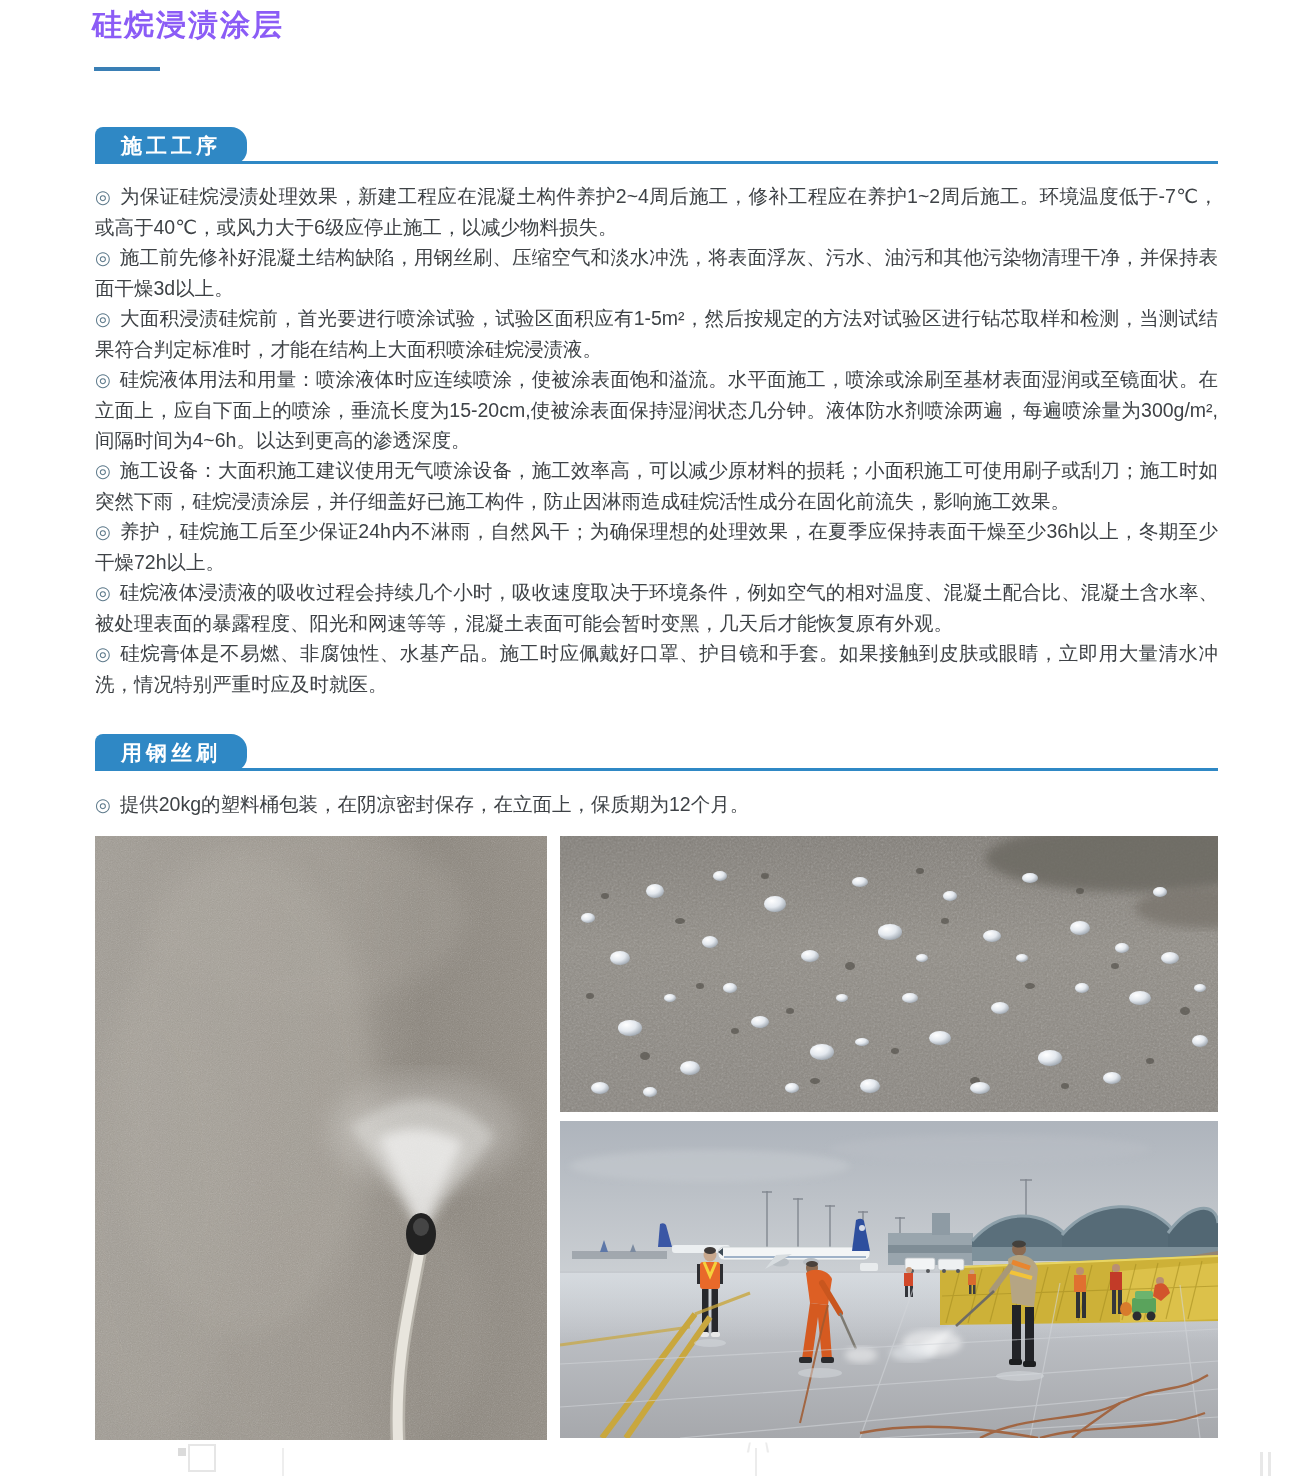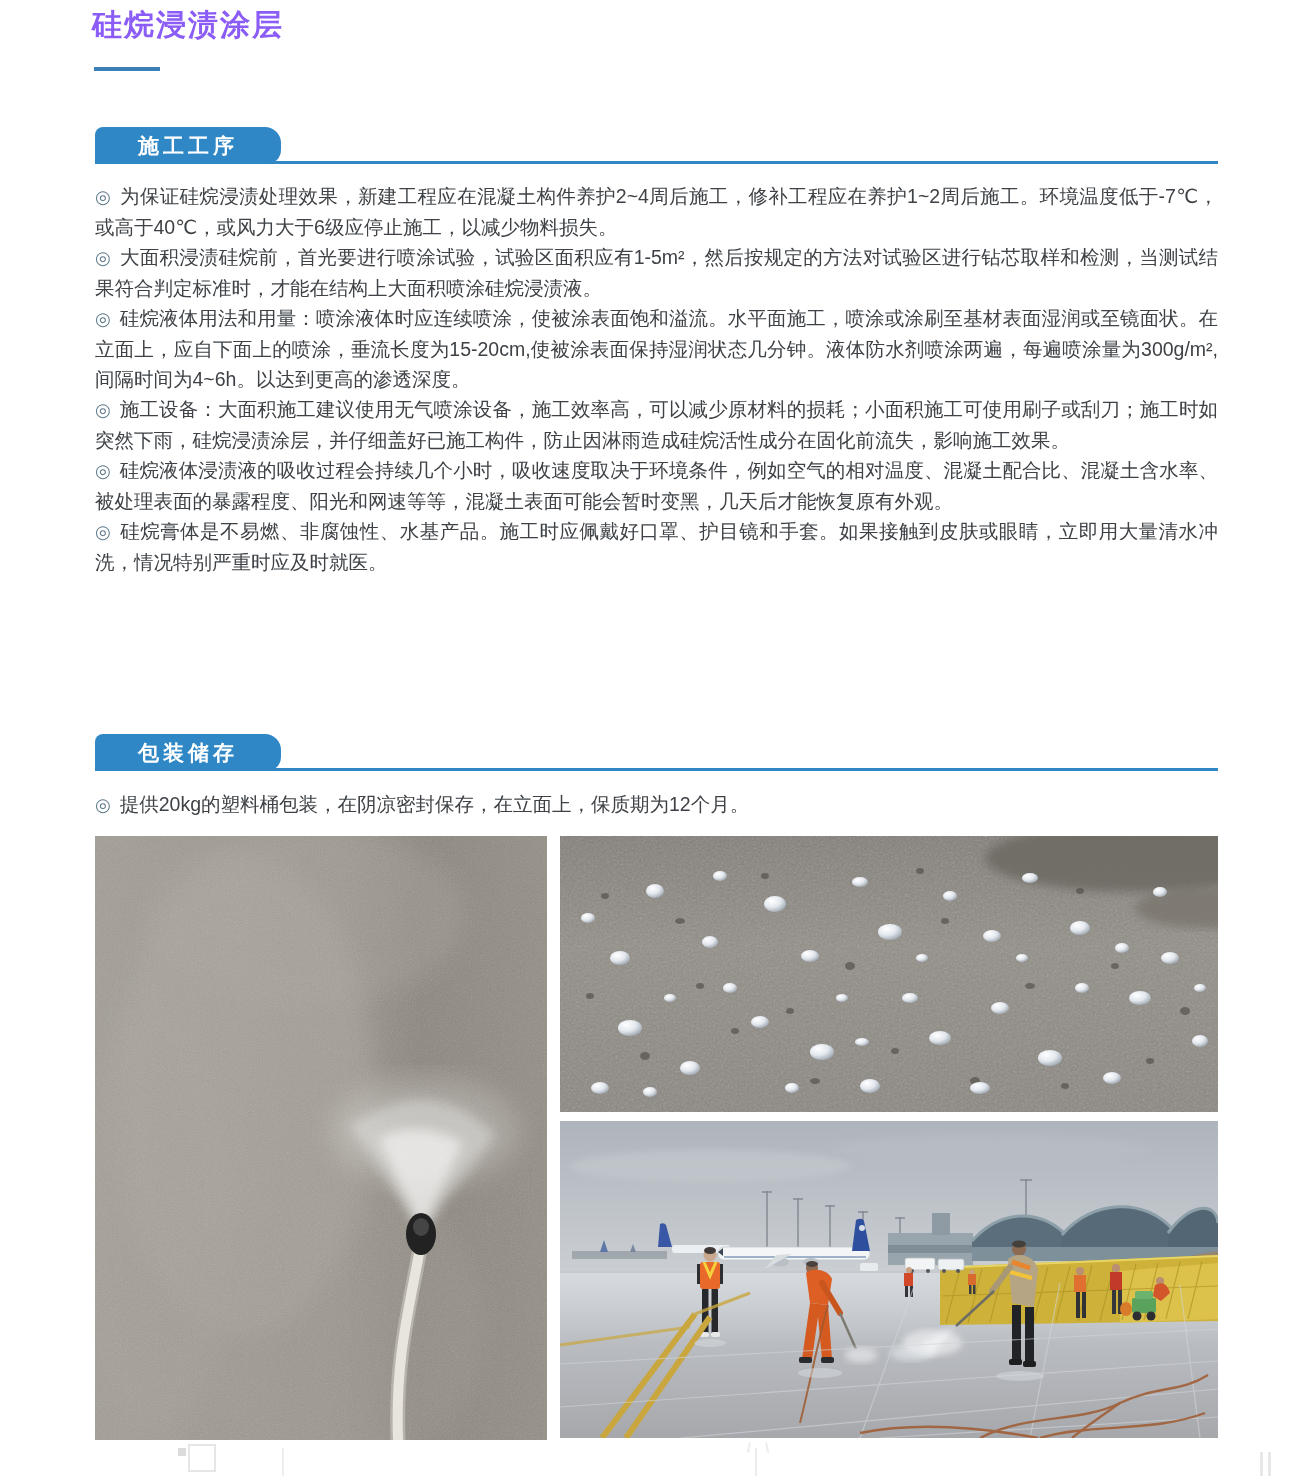--- a/index.html
+++ b/index.html
@@ -9,21 +9,21 @@
   }
   .abs{position:absolute;}
   .page-title{
     left:92px;top:5px;font-size:30px;font-weight:bold;color:#8b5cf6;letter-spacing:2px;
   }
   .title-underline{
     left:94px;top:67px;width:66px;height:4px;background:#3a7fb5;
   }
   .section-tab{
     background:#2f88c5;color:#ffffff;font-size:21px;font-weight:bold;letter-spacing:4px;
-    height:37px;line-height:37px;padding:0 43px;border-radius:8px 16px 14px 0;z-index:2;
+    height:37px;line-height:37px;padding:0 26px;border-radius:8px 16px 14px 0;z-index:2;
   }
   .section-rule{
     left:95px;width:1123px;height:3px;background:#2f88c5;z-index:1;
   }
   .body-text{
     left:95px;width:1123px;font-size:19.5px;line-height:30px;color:#3e4246;
     text-align:justify;
   }
   .body-text p{margin:0;}
   .bullet{color:#5f7b8c;margin-right:9px;font-size:18px;}
@@ -35,29 +35,31 @@
 <body>
 
 <div class="abs page-title">硅烷浸渍涂层</div>
 <div class="abs title-underline"></div>
 
 <div class="abs section-rule" style="top:161px;"></div>
 <div class="abs section-tab" style="left:95px;top:127px;">施工工序</div>
 
 <div class="abs body-text" style="top:181px;">
   <p><span class="bullet">◎</span><span>为保证硅烷浸渍处理效果，新建工程应在混凝土构件养护2~4周后施工，修补工程应在养护1~2周后施工。环境温度低于-7℃，或高于40℃，或风力大于6级应停止施工，以减少物料损失。</span></p>
+  <p><span class="bullet">◎</span><span>施工前先修补好混凝土结构缺陷，用钢丝刷、压缩空气和淡水冲洗，将表面浮灰、污水、油污和其他污染物清理干净，并保持表面干燥3d以上。</span></p>
   <p><span class="bullet">◎</span><span>大面积浸渍硅烷前，首光要进行喷涂试验，试验区面积应有1-5m²，然后按规定的方法对试验区进行钻芯取样和检测，当测试结果符合判定标准时，才能在结构上大面积喷涂硅烷浸渍液。</span></p>
   <p><span class="bullet">◎</span><span>硅烷液体用法和用量：喷涂液体时应连续喷涂，使被涂表面饱和溢流。水平面施工，喷涂或涂刷至基材表面湿润或至镜面状。在立面上，应自下面上的喷涂，垂流长度为15-20cm,使被涂表面保持湿润状态几分钟。液体防水剂喷涂两遍，每遍喷涂量为300g/m²,间隔时间为4~6h。以达到更高的渗透深度。</span></p>
   <p><span class="bullet">◎</span><span>施工设备：大面积施工建议使用无气喷涂设备，施工效率高，可以减少原材料的损耗；小面积施工可使用刷子或刮刀；施工时如突然下雨，硅烷浸渍涂层，并仔细盖好已施工构件，防止因淋雨造成硅烷活性成分在固化前流失，影响施工效果。</span></p>
+  <p><span class="bullet">◎</span><span>养护，硅烷施工后至少保证24h内不淋雨，自然风干；为确保理想的处理效果，在夏季应保持表面干燥至少36h以上，冬期至少干燥72h以上。</span></p>
   <p><span class="bullet">◎</span><span>硅烷液体浸渍液的吸收过程会持续几个小时，吸收速度取决于环境条件，例如空气的相对温度、混凝土配合比、混凝土含水率、被处理表面的暴露程度、阳光和网速等等，混凝土表面可能会暂时变黑，几天后才能恢复原有外观。</span></p>
   <p><span class="bullet">◎</span><span>硅烷膏体是不易燃、非腐蚀性、水基产品。施工时应佩戴好口罩、护目镜和手套。如果接触到皮肤或眼睛，立即用大量清水冲洗，情况特别严重时应及时就医。</span></p>
 </div>
 
 <div class="abs section-rule" style="top:768px;"></div>
-<div class="abs section-tab" style="left:95px;top:734px;">包装储存</div>
+<div class="abs section-tab" style="left:95px;top:734px;">用钢丝刷</div>
 
 <div class="abs body-text" style="top:789px;">
   <p><span class="bullet">◎</span><span>提供20kg的塑料桶包装，在阴凉密封保存，在立面上，保质期为12个月。</span></p>
 </div>
 
 <figure class="abs photo" style="left:95px;top:836px;width:452px;height:604px;" role="img" aria-label="混凝土墙面喷涂硅烷浸渍液，白色喷头喷出扇形雾状液体">
   <svg width="452" height="604" viewBox="0 0 452 604" preserveAspectRatio="none">
     <defs>
       <linearGradient id="wallG" x1="0" y1="0" x2="1" y2="0">
         <stop offset="0" stop-color="#a29d95"></stop>

